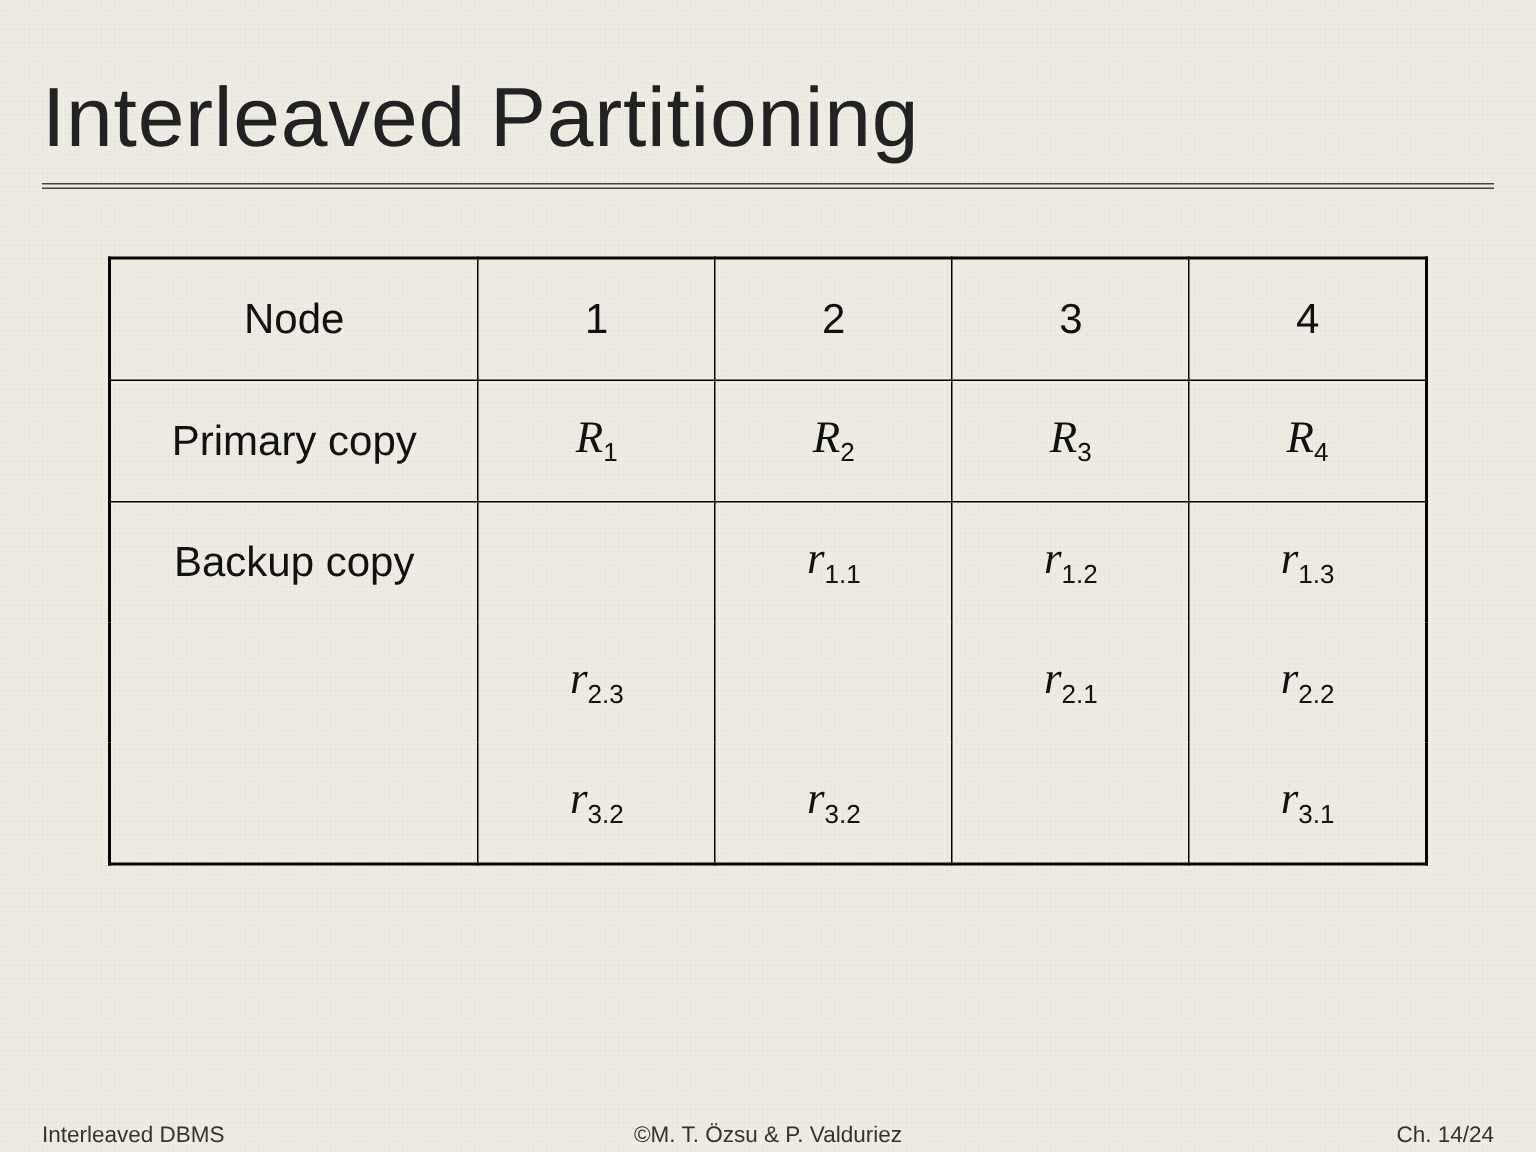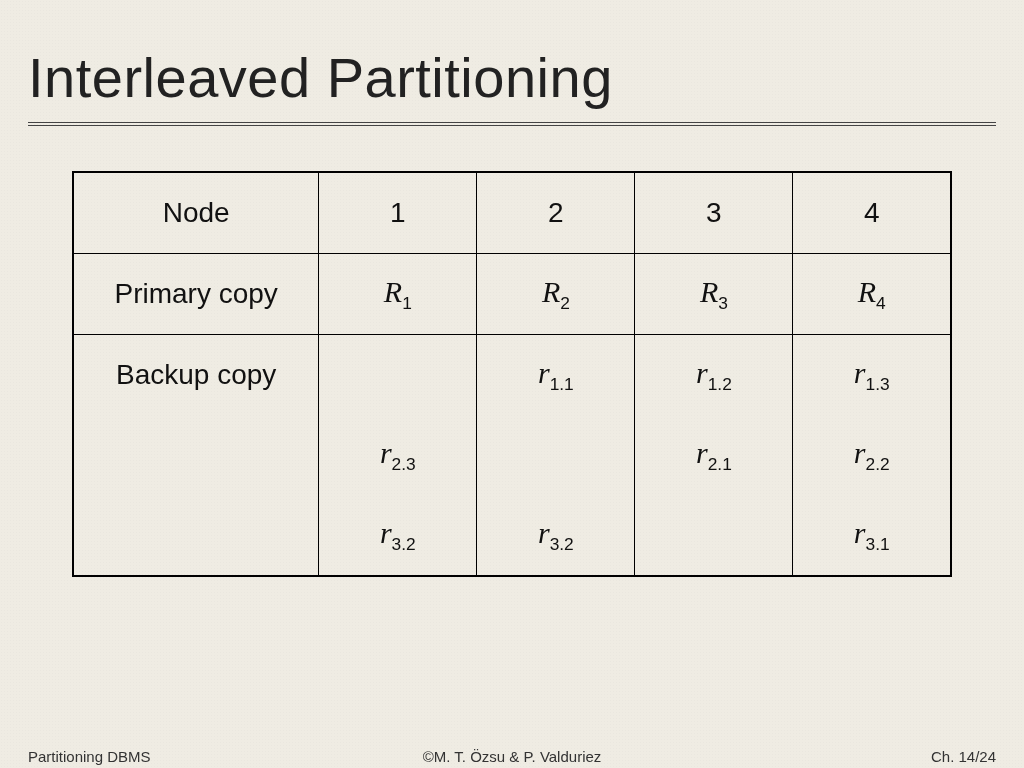--- a/index.html
+++ b/index.html
@@ -117,16 +117,16 @@
     <td><span class="ital">r</span><sub>3.2</sub></td>
     <td><span class="ital">r</span><sub>3.2</sub></td>
     <td></td>
     <td><span class="ital">r</span><sub>3.1</sub></td>
   </tr>
 </tbody>
     </table>
 </div>
 
 <div class="footer">
-  <span class="fl">Partitioning DBMS</span>
+  <span class="fl">Interleaved DBMS</span>
   <span class="fc">©M. T. Özsu &amp; P. Valduriez</span>
   <span class="fr">Ch. 14/24</span>
 </div>
 
 </body></html>

